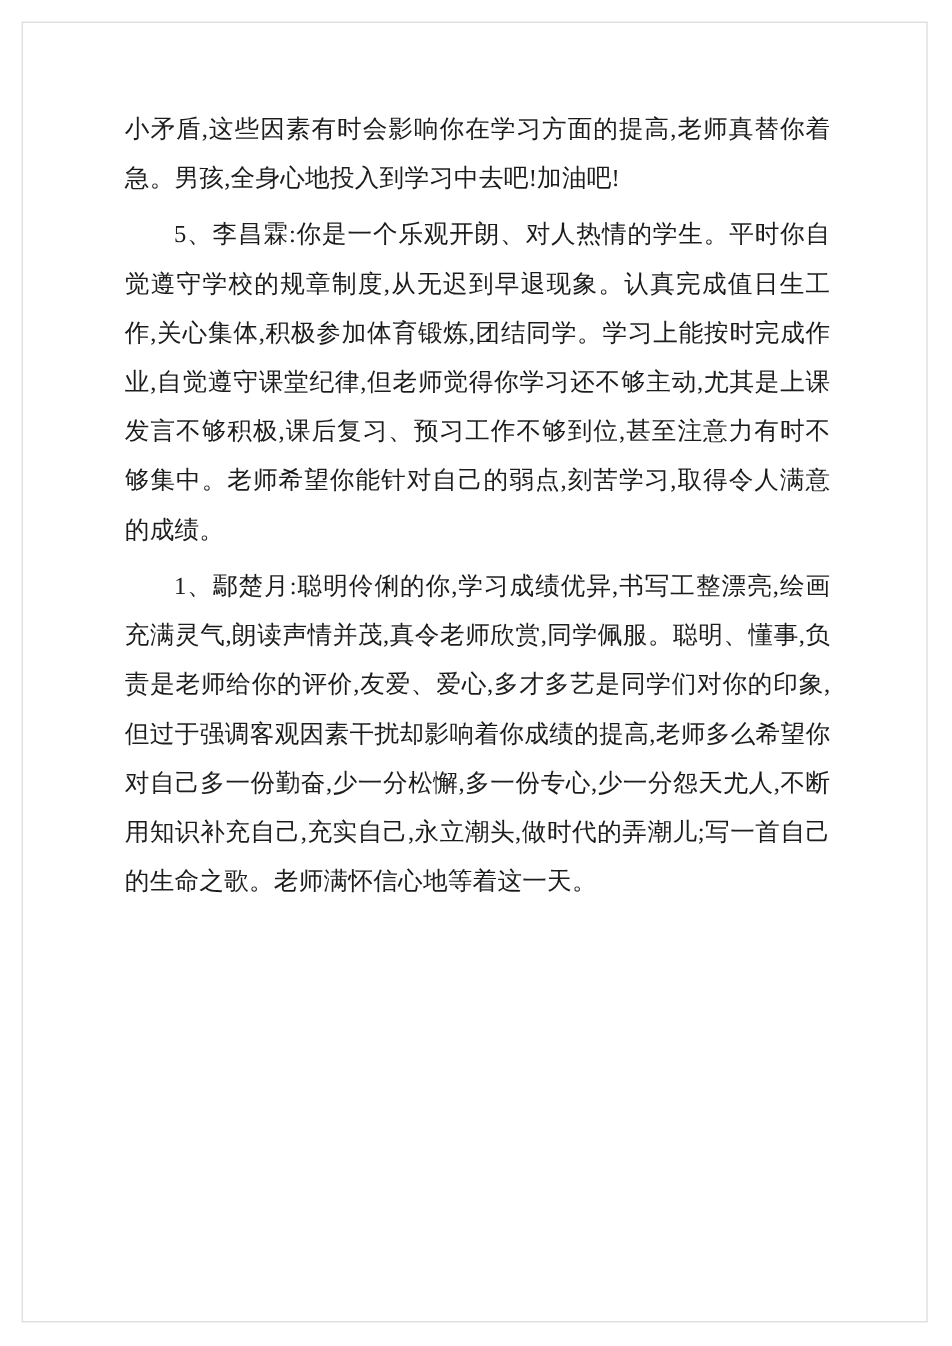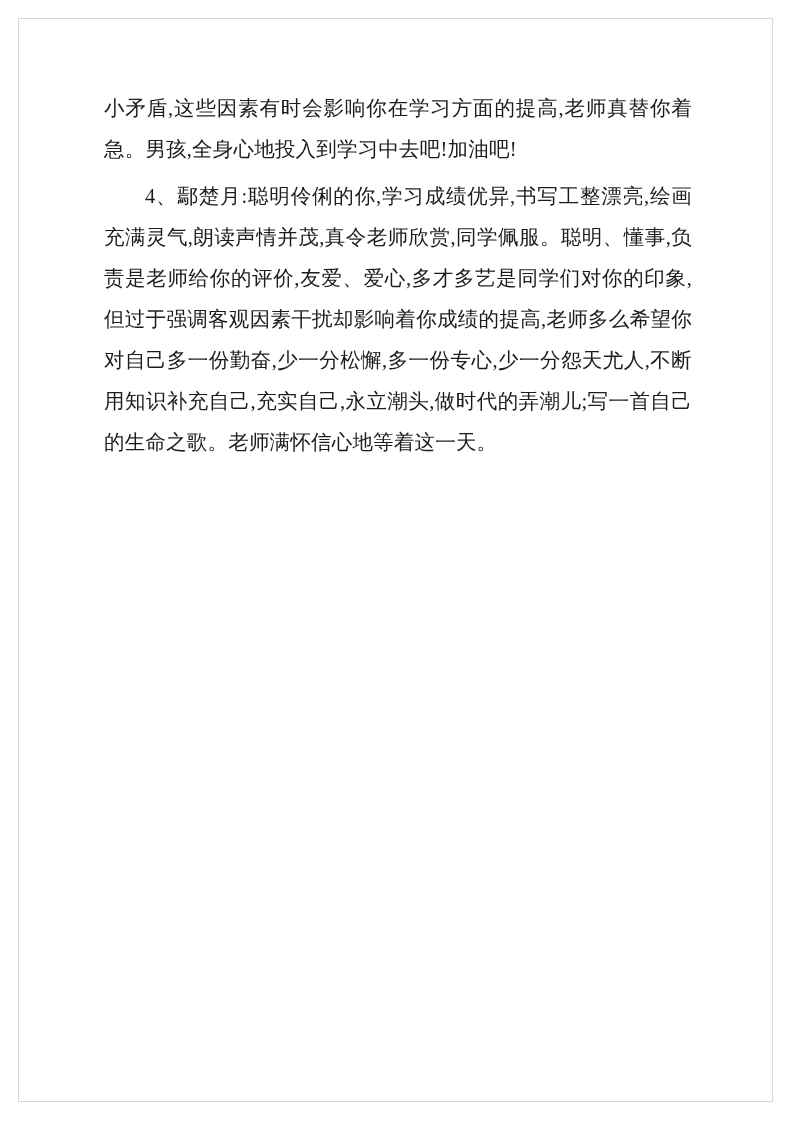--- a/index.html
+++ b/index.html
@@ -58,16 +58,19 @@
 </head>
 <body>
 
 <div class="page">
   <div class="page-border"></div>
   <div class="content">
     <div class="para-block">
       <p>小矛盾,这些因素有时会影响你在学习方面的提高,老师真替你着急。男孩,全身心地投入到学习中去吧!加油吧!</p>
     </div>
     <div class="para-block">
-      <p class="indent">4、鄢楚月:聪明伶俐的你,学习成绩优异,书写工整漂亮,绘画充满灵气,朗读声情并茂,真令老师欣赏,同学佩服。聪明、懂事,负责是老师给你的评价,友爱、爱心,多才多艺是同学们对你的印象,但过于强调客观因素干扰却影响着你成绩的提高,老师多么希望你对自己多一份勤奋,少一分松懈,多一份专心,少一分怨天尤人,不断用知识补充自己,充实自己,永立潮头,做时代的弄潮儿;写一首自己的生命之歌。老师满怀信心地等着这一天。</p>
+      <p class="indent">5、李昌霖:你是一个乐观开朗、对人热情的学生。平时你自觉遵守学校的规章制度,从无迟到早退现象。认真完成值日生工作,关心集体,积极参加体育锻炼,团结同学。学习上能按时完成作业,自觉遵守课堂纪律,但老师觉得你学习还不够主动,尤其是上课发言不够积极,课后复习、预习工作不够到位,甚至注意力有时不够集中。老师希望你能针对自己的弱点,刻苦学习,取得令人满意的成绩。</p>
+    </div>
+    <div class="para-block">
+      <p class="indent">1、鄢楚月:聪明伶俐的你,学习成绩优异,书写工整漂亮,绘画充满灵气,朗读声情并茂,真令老师欣赏,同学佩服。聪明、懂事,负责是老师给你的评价,友爱、爱心,多才多艺是同学们对你的印象,但过于强调客观因素干扰却影响着你成绩的提高,老师多么希望你对自己多一份勤奋,少一分松懈,多一份专心,少一分怨天尤人,不断用知识补充自己,充实自己,永立潮头,做时代的弄潮儿;写一首自己的生命之歌。老师满怀信心地等着这一天。</p>
     </div>
   </div>
 </div>
 
 </body></html>

